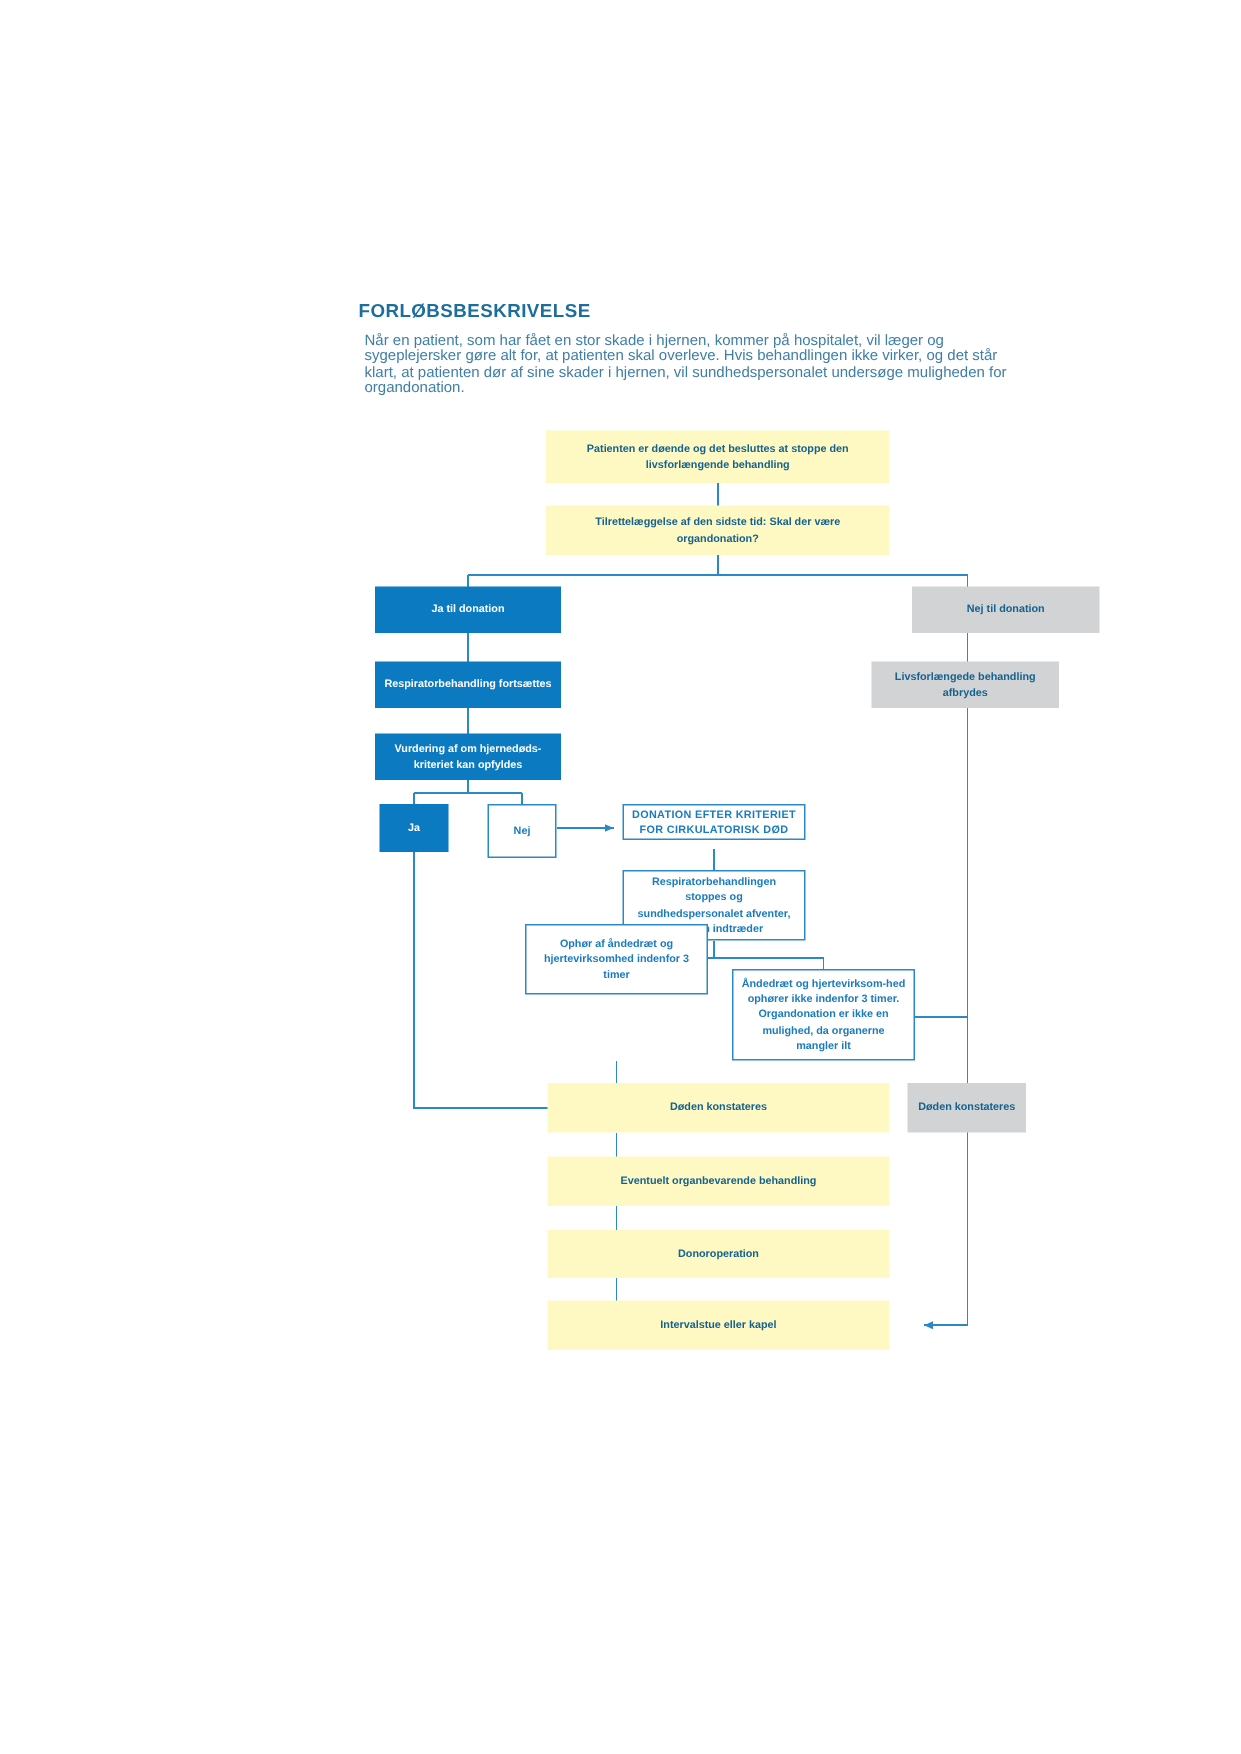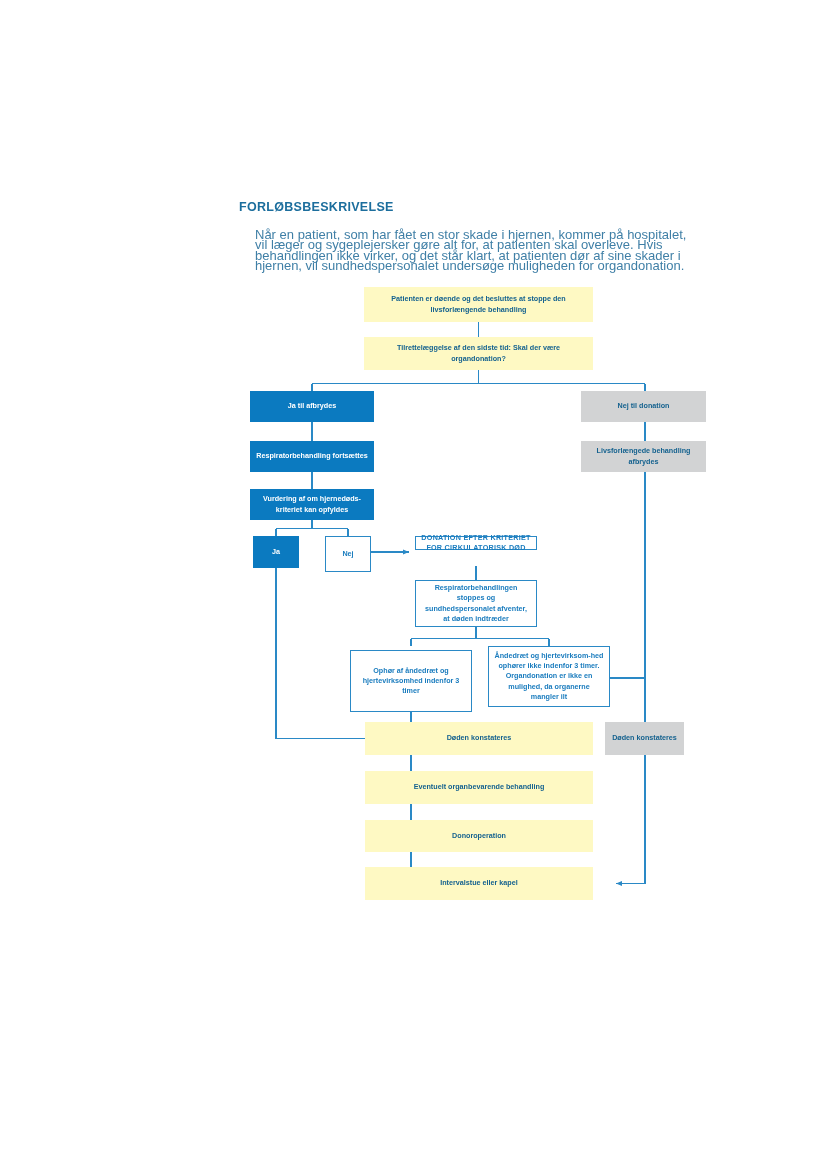--- a/index.html
+++ b/index.html
@@ -29,24 +29,24 @@
   }
   #doc-title {
     font-size: 12.5px;
     font-weight: bold;
     letter-spacing: 0.3px;
     color: #1c6e9d;
     margin: 0 0 9px 0;
     line-height: 14px;
   }
   #doc-intro {
-    font-size: 13px;
+    font-size: 10px;
     line-height: 10.4px;
     color: #3f7fa6;
-    margin: 16px;
+    margin: 4px;
     width: 437px;
   }
 
   
   #flow {
     position: absolute;
     left: 0;
     top: 0;
     width: 827px;
     height: 1169px;
@@ -163,39 +163,39 @@
         <path d="M411,804 L411,820"></path>
 
         <path d="M411,852 L411,867"></path>
       </g>
     </svg>
 
     <div class="node n-light" style="left:364px;top:287px;width:229px;height:35px;">Patienten er døende og det besluttes at stoppe den livsforlængende behandling</div>
 
     <div class="node n-light" style="left:364px;top:337px;width:229px;height:33px;">Tilrettelæggelse af den sidste tid: Skal der være organdonation?</div>
 
-    <div class="node n-solid" style="left:250px;top:391px;width:124px;height:31px;">Ja til afbrydes</div>
-
-    <div class="node n-gray" style="left:581px;top:391px;width:125px;height:31px;">Nej til donation</div>
+    <div class="node n-solid" style="left:250px;top:391px;width:124px;height:31px;">Ja til donation</div>
+
+    <div class="node n-gray" style="left:608px;top:391px;width:125px;height:31px;">Nej til donation</div>
 
     <div class="node n-solid" style="left:250px;top:441px;width:124px;height:31px;">Respiratorbehandling fortsættes</div>
 
     <div class="node n-gray" style="left:581px;top:441px;width:125px;height:31px;">Livsforlængede behandling afbrydes</div>
 
     <div class="node n-solid" style="left:250px;top:489px;width:124px;height:31px;">Vurdering af om hjernedøds-kriteriet kan opfyldes</div>
 
     <div class="node n-solid" style="left:253px;top:536px;width:46px;height:32px;">Ja</div>
 
     <div class="node n-outline" style="left:325px;top:536px;width:46px;height:36px;">Nej</div>
 
-    <div class="node n-outline-caps" style="left:415px;top:536px;width:122px;height:14px;">DONATION EFTER KRITERIET FOR CIRKULATORISK DØD</div>
+    <div class="node n-outline-caps" style="left:415px;top:536px;width:122px;height:24px;">DONATION EFTER KRITERIET FOR CIRKULATORISK DØD</div>
 
     <div class="node n-outline" style="left:415px;top:580px;width:122px;height:47px;">Respiratorbehandlingen stoppes og sundhedspersonalet afventer, at døden indtræder</div>
 
-    <div class="node n-outline" style="left:350px;top:650px;width:122px;height:62px;">Ophør af åndedræt og hjertevirksomhed indenfor 3 timer</div>
+    <div class="node n-outline" style="left:350px;top:616px;width:122px;height:47px;">Ophør af åndedræt og hjertevirksomhed indenfor 3 timer</div>
 
     <div class="node n-outline" style="left:488px;top:646px;width:122px;height:61px;">Åndedræt og hjertevirksom-hed ophører ikke indenfor 3 timer. Organdonation er ikke en mulighed, da organerne mangler ilt</div>
 
     <div class="node n-light" style="left:365px;top:722px;width:228px;height:33px;">Døden konstateres</div>
 
     <div class="node n-gray" style="left:605px;top:722px;width:79px;height:33px;">Døden konstateres</div>
 
     <div class="node n-light" style="left:365px;top:820px;width:228px;height:32px;">Donoroperation</div>
 
     <div class="node n-light" style="left:365px;top:771px;width:228px;height:33px;">Eventuelt organbevarende behandling</div>

